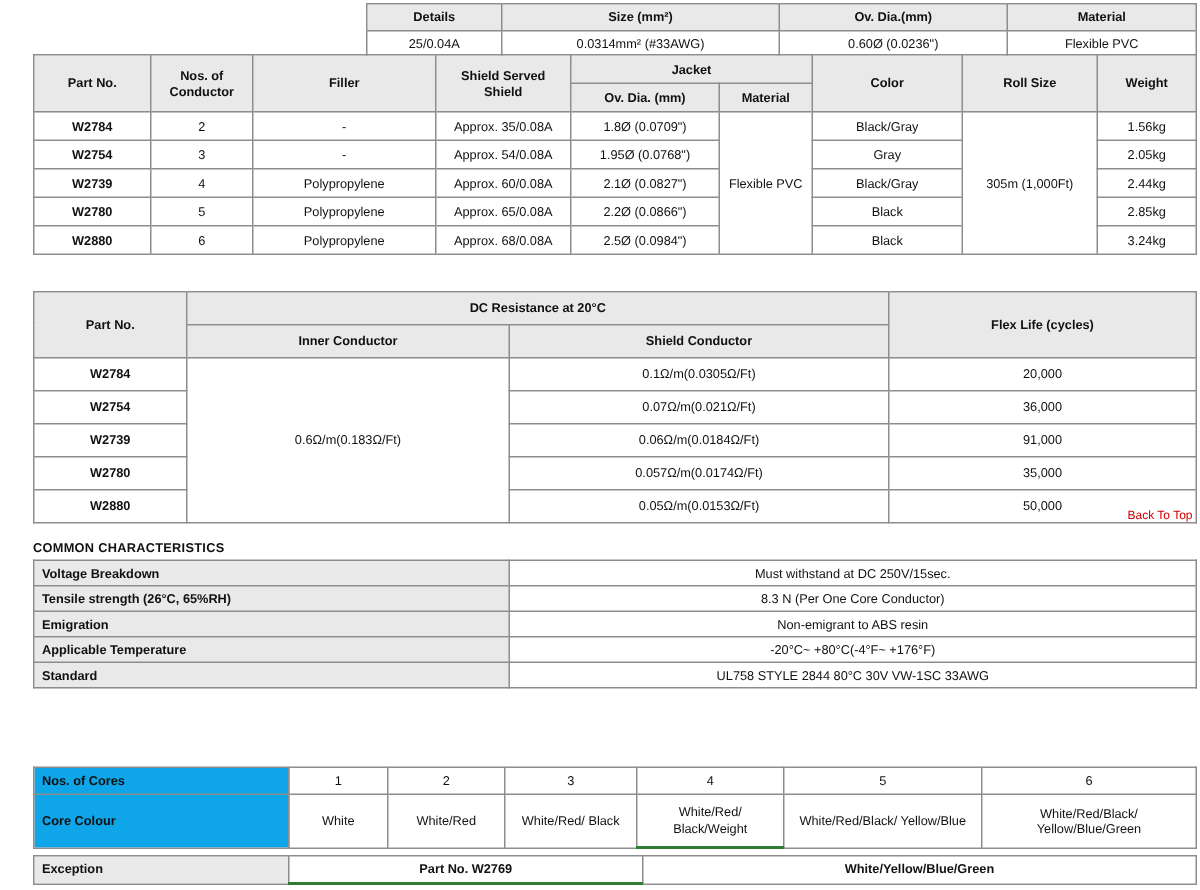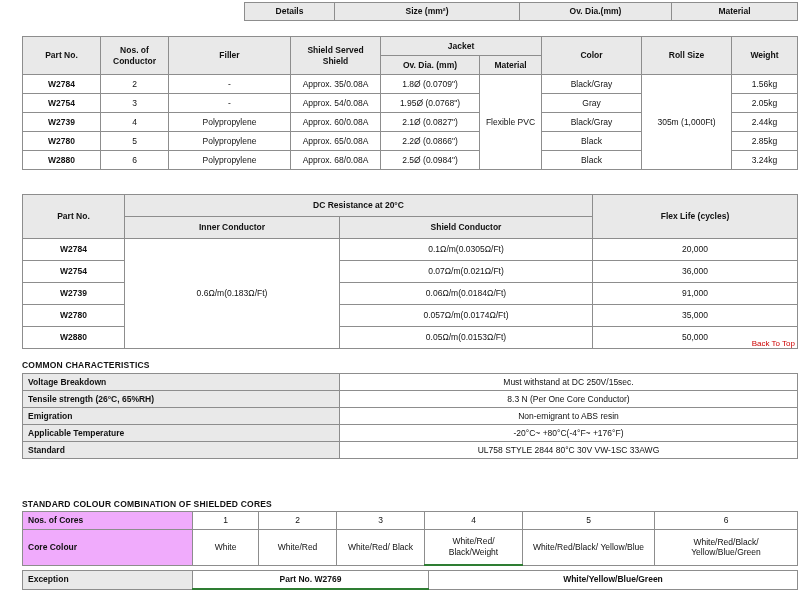--- a/index.html
+++ b/index.html
@@ -119,21 +119,21 @@
     top: 499px;
   }
   .t-colour {
     position: absolute;
     left: 22px;
     top: 511px;
     width: 775px;
   }
   .t-colour td { height: 13px; }
   .t-colour td.key {
-    background: #f0abfc;
+    background: #0ea5e9;
     text-align: left;
     font-weight: bold;
     padding-left: 5px;
   }
   .t-colour td.core { height: 30px; }
   .cell-underline {
     border-bottom: 2px solid #2e7d32 !important;
   }
   .t-exception {
     position: absolute;
@@ -160,20 +160,26 @@
         <col style="width:185px">
         <col style="width:152px">
         <col style="width:126px">
     </colgroup>
     <tbody>
       <tr>
         <td class="hdr">Details</td>
         <td class="hdr">Size (mm²)</td>
         <td class="hdr">Ov. Dia.(mm)</td>
         <td class="hdr">Material</td>
+      </tr>
+      <tr>
+        <td>25/0.04A</td>
+        <td>0.0314mm² (#33AWG)</td>
+        <td>0.60Ø (0.0236")</td>
+        <td>Flexible PVC</td>
       </tr>
     </tbody>
   </table>
 
   <table class="t-spec">
     <colgroup>
       <col style="width:78px">
       <col style="width:68px">
       <col style="width:122px">
       <col style="width:90px">
@@ -322,21 +328,20 @@
         <td class="key">Applicable Temperature</td>
         <td>-20°C~ +80°C(-4°F~ +176°F)</td>
       </tr>
       <tr>
         <td class="key">Standard</td>
         <td>UL758 STYLE 2844 80°C 30V VW-1SC 33AWG</td>
       </tr>
     </tbody>
   </table>
 
-  <div class="sec-title lbl-colour">STANDARD COLOUR COMBINATION OF SHIELDED CORES</div>
 
   <table class="t-colour">
     <colgroup>
       <col style="width:170px">
       <col style="width:66px">
       <col style="width:78px">
       <col style="width:88px">
       <col style="width:98px">
       <col style="width:132px">
       <col style="width:143px">

